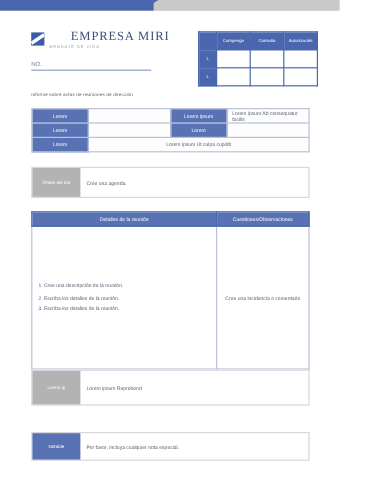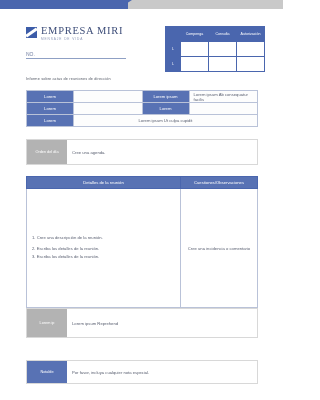--- a/index.html
+++ b/index.html
@@ -78,20 +78,21 @@
     background: #ffffff;
     transform: rotate(-34deg);
   }
   .logo-text { line-height: 1; }
   .logo-name {
     font-size: 10.5px;
     letter-spacing: 0.7px;
     color: #3f4f7a;
     font-family: "Liberation Serif", serif;
     white-space: nowrap;
+    margin-left: 18px;
   }
   .logo-tag {
     font-size: 3.2px;
     letter-spacing: 0.9px;
     color: #8e99b8;
     margin-top: 1.5px;
     text-transform: uppercase;
     white-space: nowrap;
   }
   .no-line {

